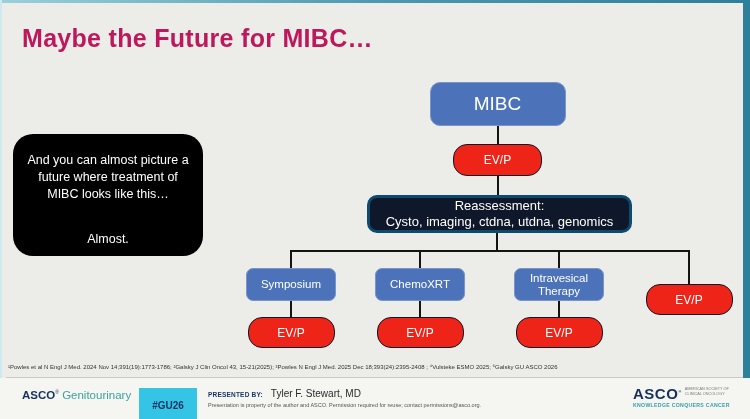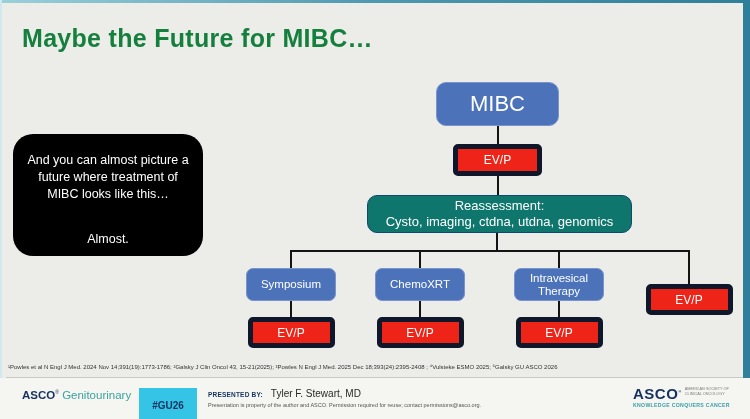--- a/index.html
+++ b/index.html
@@ -6,38 +6,38 @@
   .slide {
     position:relative; width:750px; height:419px; overflow:hidden;
     background:#ECECE9; font-family:"Liberation Sans", sans-serif;
   }
   .top-strip { position:absolute; top:0; left:0; width:750px; height:3px;
     background:linear-gradient(90deg,#9AD0DA,#4E98B0,#2E7F99); }
   .left-strip { position:absolute; top:0; left:0; width:2px; height:419px; background:#CFE9EE; }
   .right-strip { position:absolute; top:0; right:0; width:7px; height:419px; background:#2E7F99; }
 
   .title { position:absolute; left:22px; top:24px; font-size:25px; font-weight:bold;
-    color:#15803d; letter-spacing:0.3px; }
+    color:#be185d; letter-spacing:0.3px; }
 
   .note-box { position:absolute; left:13px; top:134px; width:190px; height:122px;
     background:#000000; border-radius:20px; color:#fff; box-sizing:border-box;
     padding:18px 12px 0; text-align:center; font-size:12.5px; line-height:17px; }
   .note-almost { margin-top:28px; }
 
   .box { border-radius:7px; color:#fff; display:flex; align-items:center;
     justify-content:center; text-align:center; box-sizing:border-box; }
   .blue { background:#4C73B9; border:1px solid #7A94CB; }
-  .red  { background:#EE2418; border:5px solid #0f172a; border-radius:5px; }
-  .gold { background:#0f766e; border:1px solid #0c4a6e; }
+  .red  { background:#EE2418; border:1px solid #0f172a; border-radius:14px; }
+  .gold { background:#0f172a; border:3px solid #0c4a6e; }
 
   .vline { width:2px; background:#141414; }
 
   .trunk { position:absolute; left:437px; top:82px; width:121px;
     display:flex; flex-direction:column; align-items:center; }
-  .mibc { width:123px; height:44px; font-size:22px; border-radius:10px; }
+  .mibc { width:136px; height:44px; font-size:19px; border-radius:10px; }
   .stem-a { height:18px; }
   .evp-top { width:89px; height:32px; font-size:12px; }
   .stem-b { height:19px; }
 
   .gold-box { position:absolute; left:367px; top:195px; width:265px; height:38px;
     font-size:13px; line-height:16px; flex-direction:column; border-radius:10px; }
 
   .stem-c { position:absolute; left:496px; top:233px; height:17px; }
   .hline { position:absolute; left:290px; top:250px; width:400px; height:2px; background:#141414; }
 

